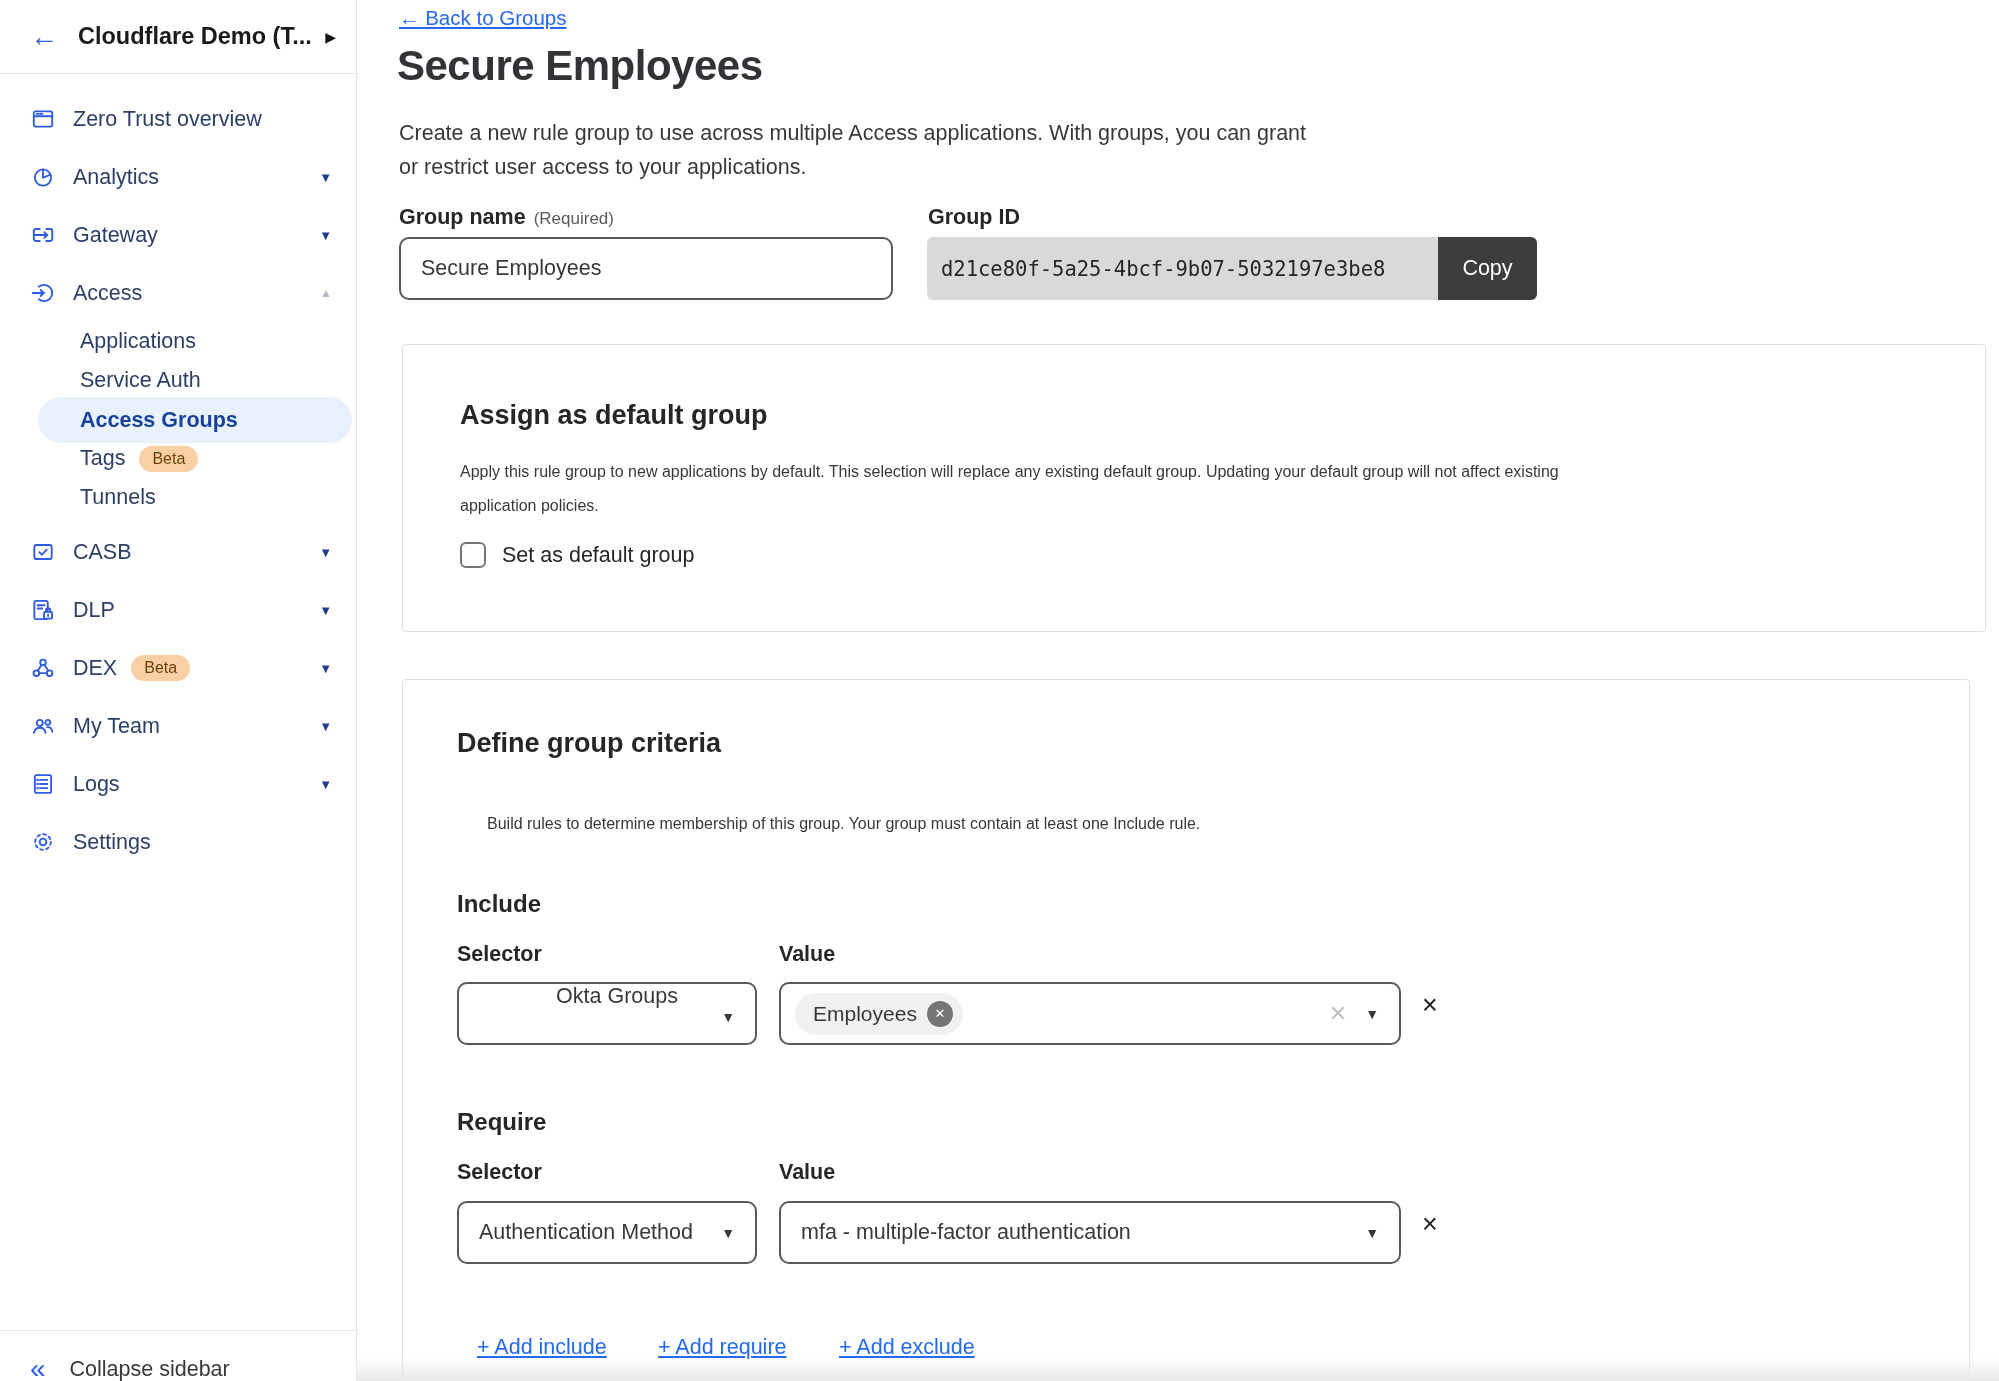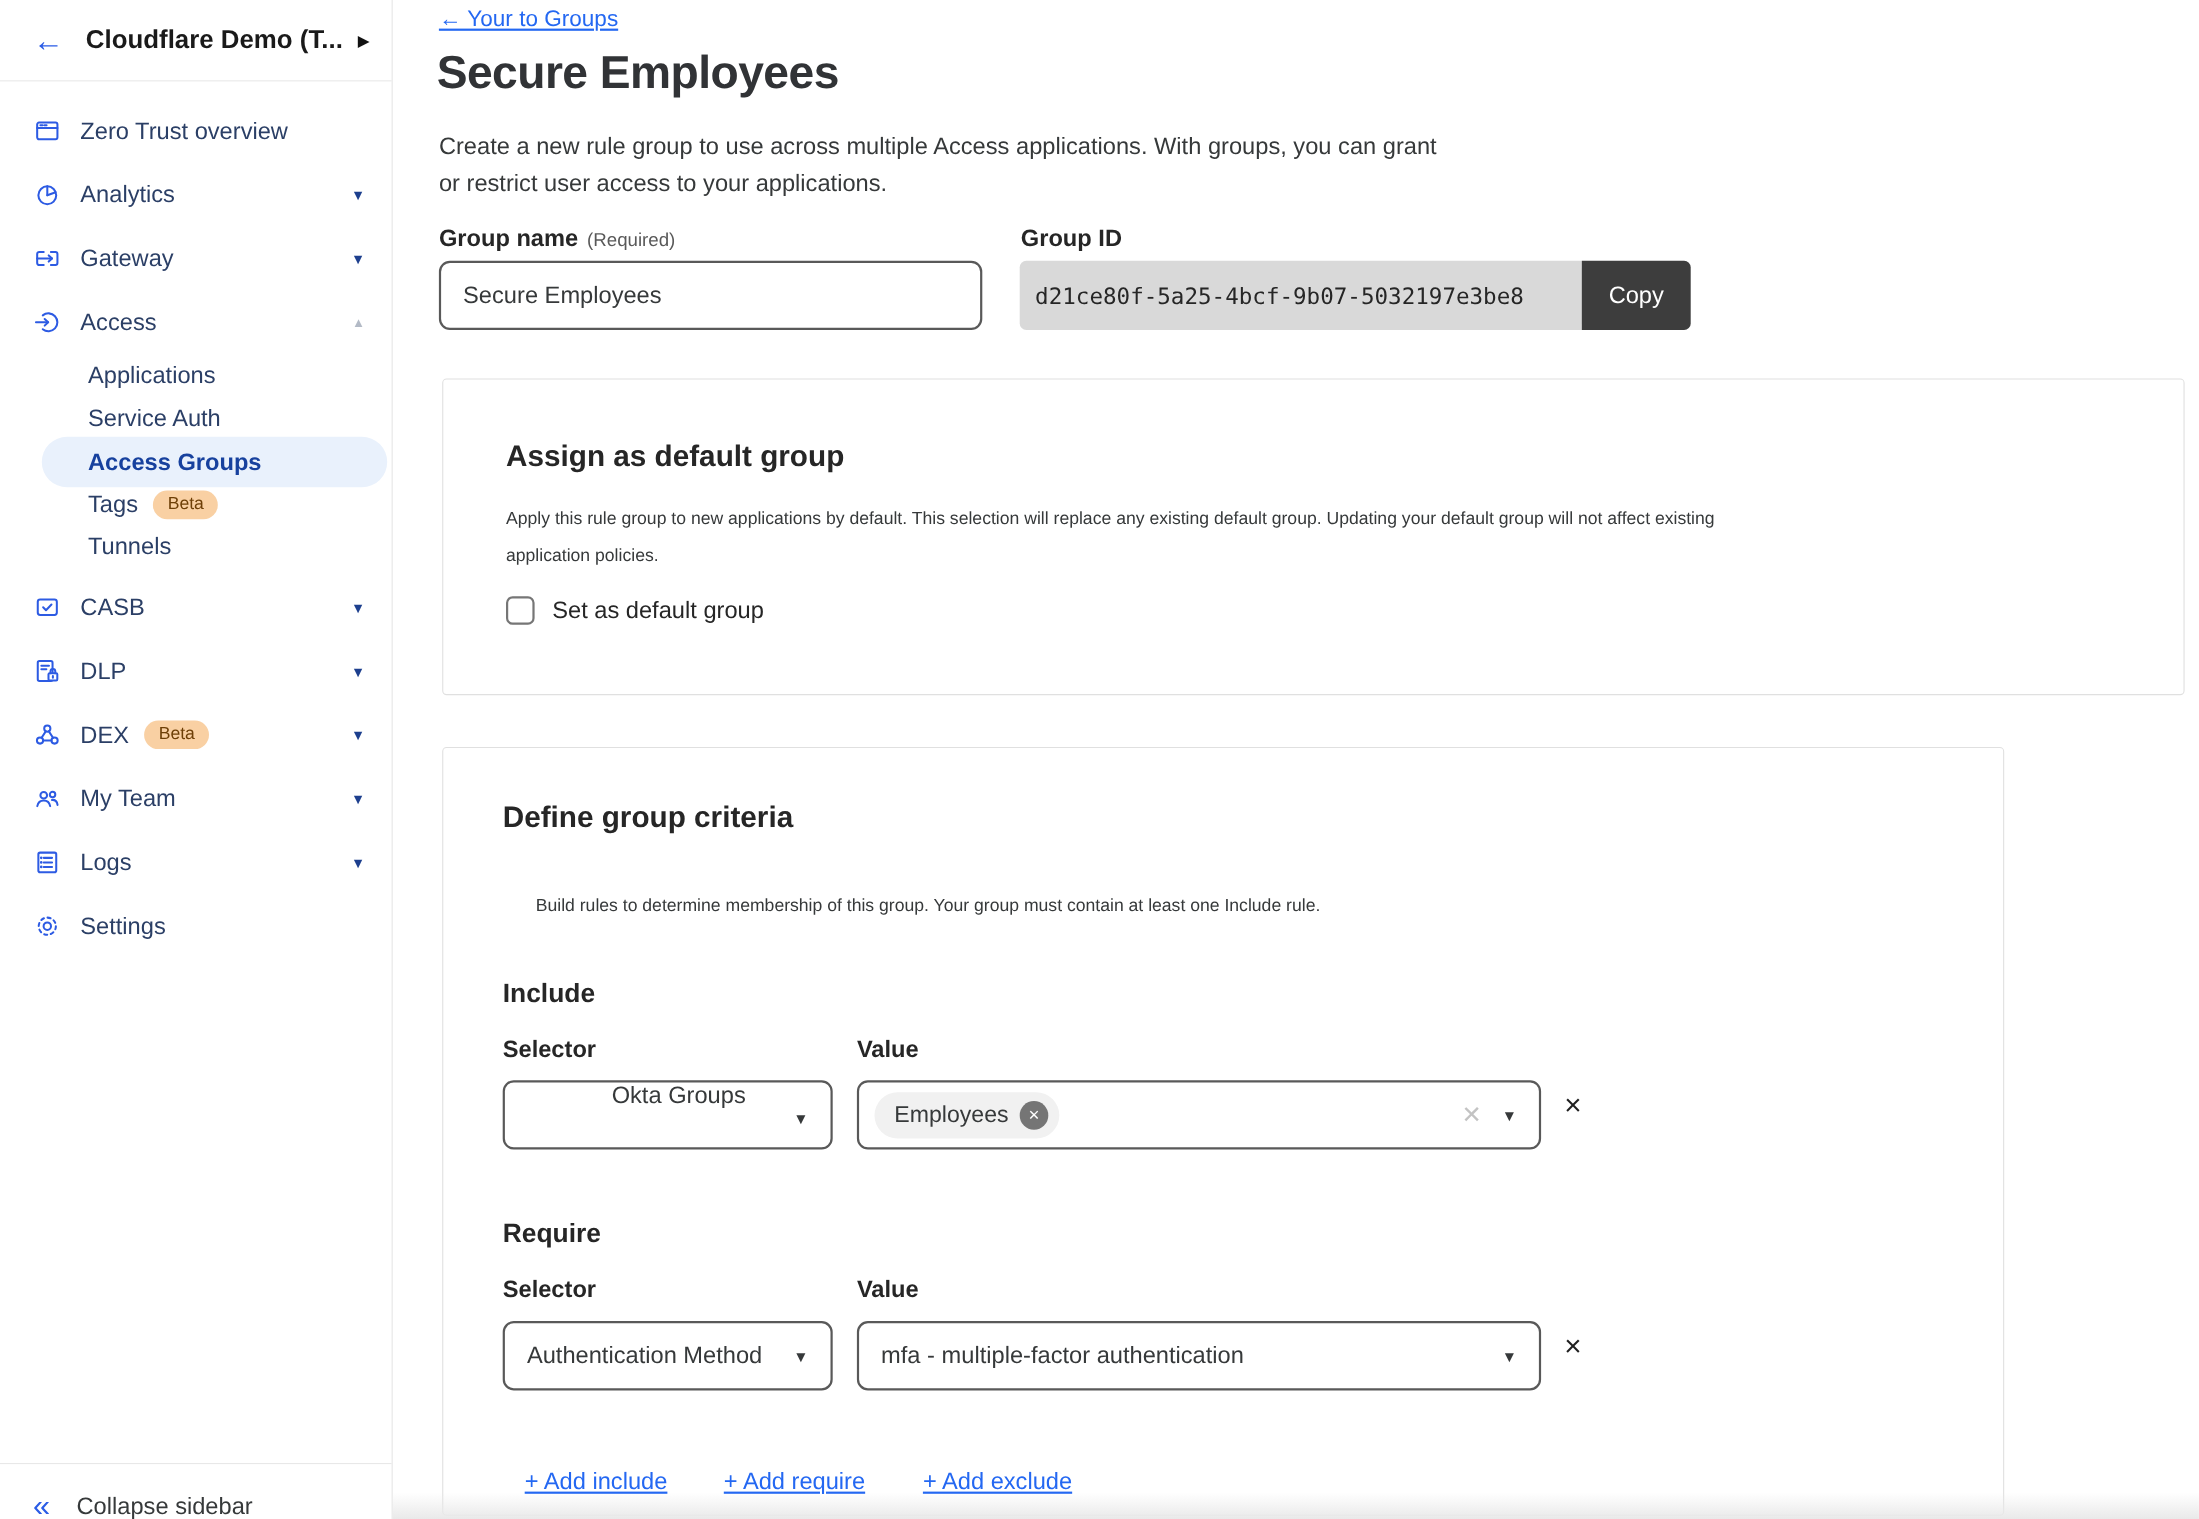--- a/index.html
+++ b/index.html
@@ -40,21 +40,21 @@
   .field-hint { font-size:17px; font-weight:normal; color:#595959; margin-left:8px; }
   .gn-label { position:absolute; left:42px; top:205px; }
   .gn-input { position:absolute; left:42px; top:237px; width:494px; height:63px; border:2px solid #595959; border-radius:10px; font-family:"Liberation Sans",sans-serif; font-size:21.5px; color:#36393a; padding:0 20px; outline:none; background:#fff; }
   .gid-label { position:absolute; left:571px; top:205px; }
   .gid-row { position:absolute; left:570px; top:237px; height:63px; display:flex; }
   .gid-box { width:511px; height:63px; background:#d9d9d9; border-radius:6px 0 0 6px; display:flex; align-items:center; padding-left:14px; font-family:"DejaVu Sans Mono",monospace; font-size:20.5px; color:#262626; white-space:nowrap; overflow:hidden; }
   .copy-btn { width:99px; height:63px; background:#3d3d3d; color:#fff; border:none; border-radius:0 6px 6px 0; font-family:"Liberation Sans",sans-serif; font-size:21.5px; cursor:pointer; }
 
   .card { position:absolute; background:#fff; border:1px solid #e0e0e0; border-radius:4px; }
   .card-1 { left:45px; top:344px; width:1584px; height:288px; }
-  .card-2 { left:45px; top:679px; width:1420px; height:699px; }
+  .card-2 { left:45px; top:679px; width:1568px; height:699px; }
   .card h2 { font-size:27px; font-weight:bold; color:#262626; }
   .card .body-text { font-size:16px; line-height:34px; color:#36393a; }
 
   .c1-title { position:absolute; left:57px; top:55px; }
   .c1-body { position:absolute; left:57px; top:110px; }
   .cb-row { position:absolute; left:57px; top:197px; display:flex; align-items:center;justify-content:space-between; }
   .checkbox { appearance:none; -webkit-appearance:none; width:26px; height:26px; border:2px solid #767676; border-radius:6px; background:#fff; cursor:pointer; }
   .cb-lbl { margin-left:16px; font-size:21.5px; color:#262626; }
 
   .c2-title { position:absolute; left:54px; top:48px; }
@@ -233,21 +233,21 @@
     </div>
 
     <div class="sb-collapse">
       <span class="chev">«</span>
       <span class="lbl">Collapse sidebar</span>
     </div>
   </nav>
 
   <main class="main">
 
-    <a class="back-link">← Your to Groups</a>
+    <a class="back-link">← Back to Groups</a>
     <h1 class="page-title">Secure Employees</h1>
     <div class="page-desc">
       <div>Create a new rule group to use across multiple Access applications. With groups, you can grant</div>
       <div>or restrict user access to your applications.</div>
     </div>
 
     <div class="gn-label">
       <span class="field-label">Group name</span><span class="field-hint">(Required)</span>
     </div>
     <input class="gn-input" type="text" value="Secure Employees" style="">

